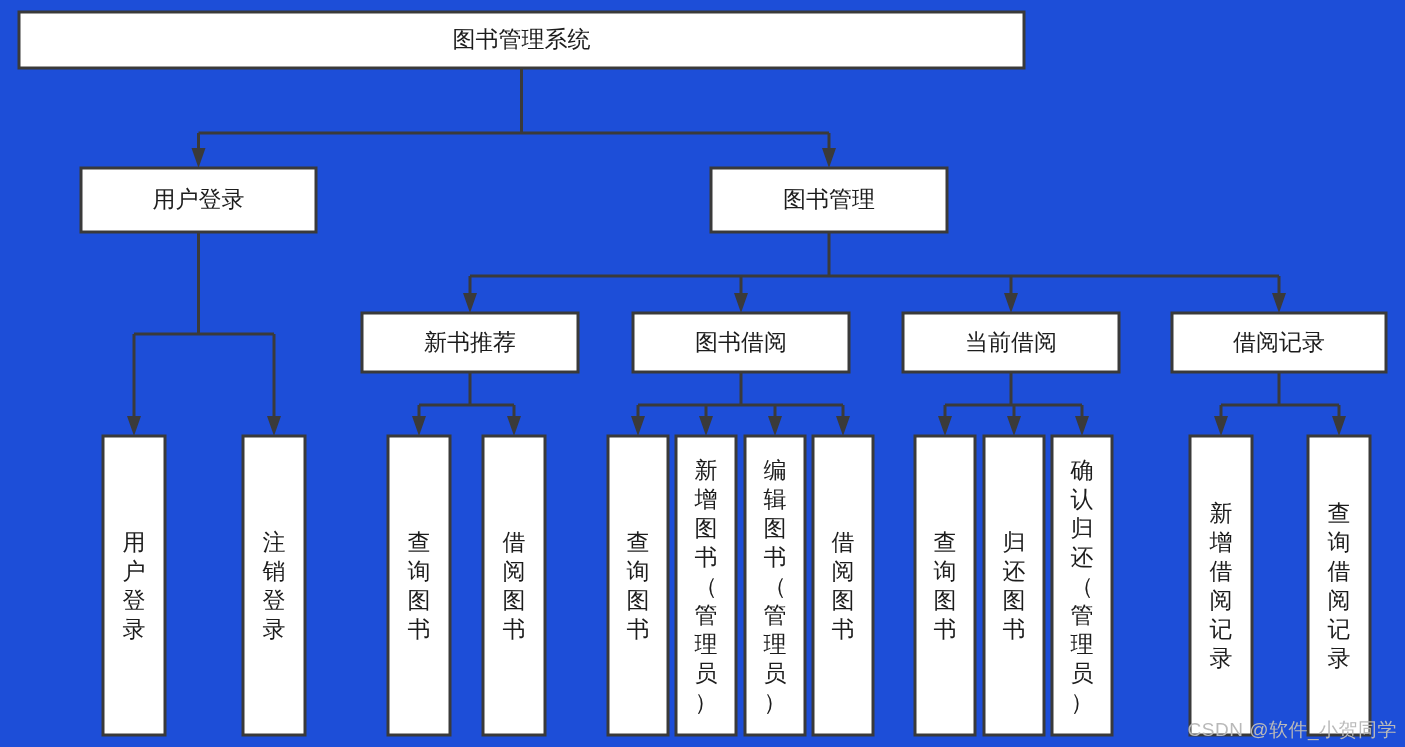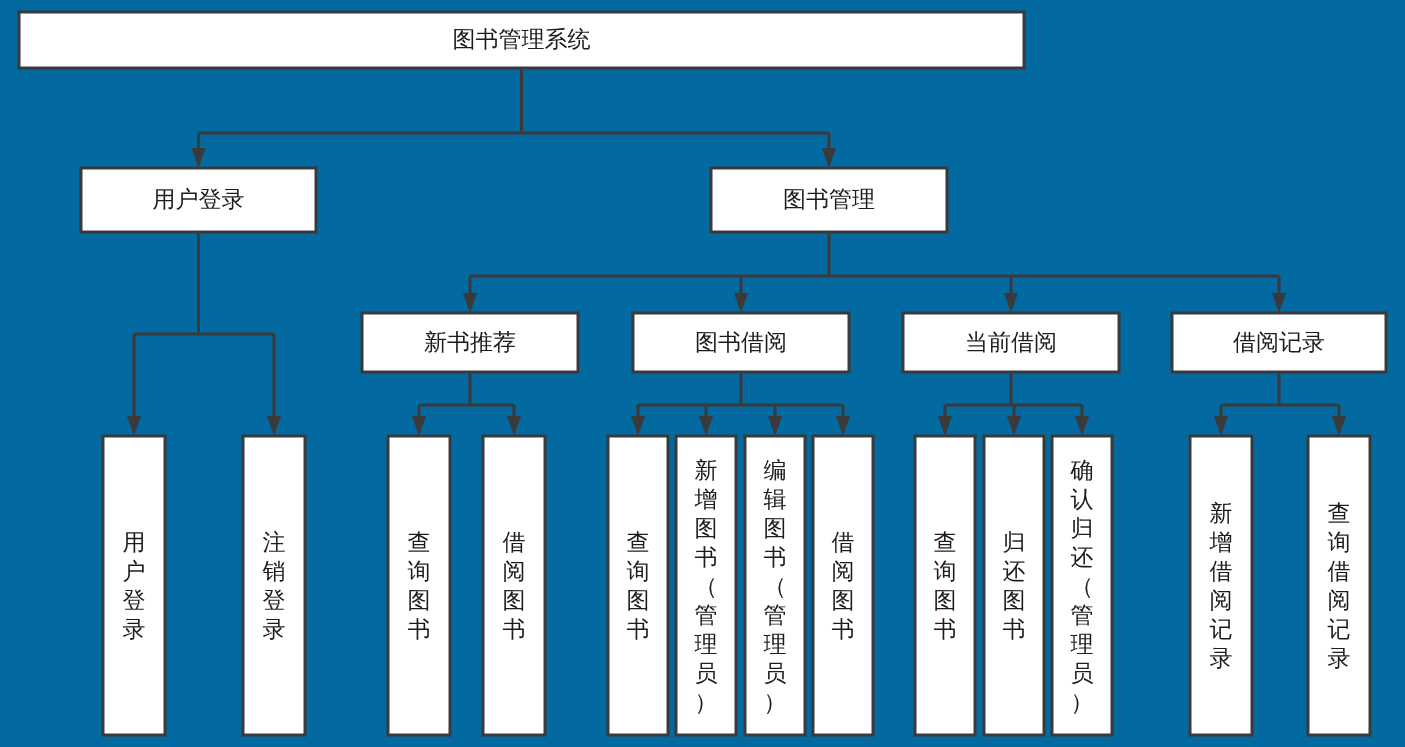--- a/index.html
+++ b/index.html
@@ -10,21 +10,21 @@
   body {
     width: 1405px;
     height: 747px;
     font-family: "Liberation Sans", "DejaVu Sans", sans-serif;
     overflow: hidden;
   }
   #diagram-root {
     position: relative;
     width: 1405px;
     height: 747px;
-    background: #0369a1;
+    background: #1d4ed8;
   }
   svg.canvas {
     position: absolute;
     left: 0;
     top: 0;
     width: 1405px;
     height: 747px;
     display: block;
   }
   .node-rect {
@@ -216,13 +216,14 @@
         <g>
           <rect class="node-rect" x="1190" y="436" width="62" height="299"></rect>
           <text class="node-label-v" x="1221" y="521.12"><tspan x="1221" dy="0">新</tspan><tspan x="1221" dy="29">增</tspan><tspan x="1221" dy="29">借</tspan><tspan x="1221" dy="29">阅</tspan><tspan x="1221" dy="29">记</tspan><tspan x="1221" dy="29">录</tspan></text>
         </g>
         <g>
           <rect class="node-rect" x="1308" y="436" width="62" height="299"></rect>
           <text class="node-label-v" x="1339" y="521.12"><tspan x="1339" dy="0">查</tspan><tspan x="1339" dy="29">询</tspan><tspan x="1339" dy="29">借</tspan><tspan x="1339" dy="29">阅</tspan><tspan x="1339" dy="29">记</tspan><tspan x="1339" dy="29">录</tspan></text>
         </g>
       </g>
   </svg>
+  <div class="watermark">CSDN @软件_小贺同学</div>
 </div>
 
 </body></html>

